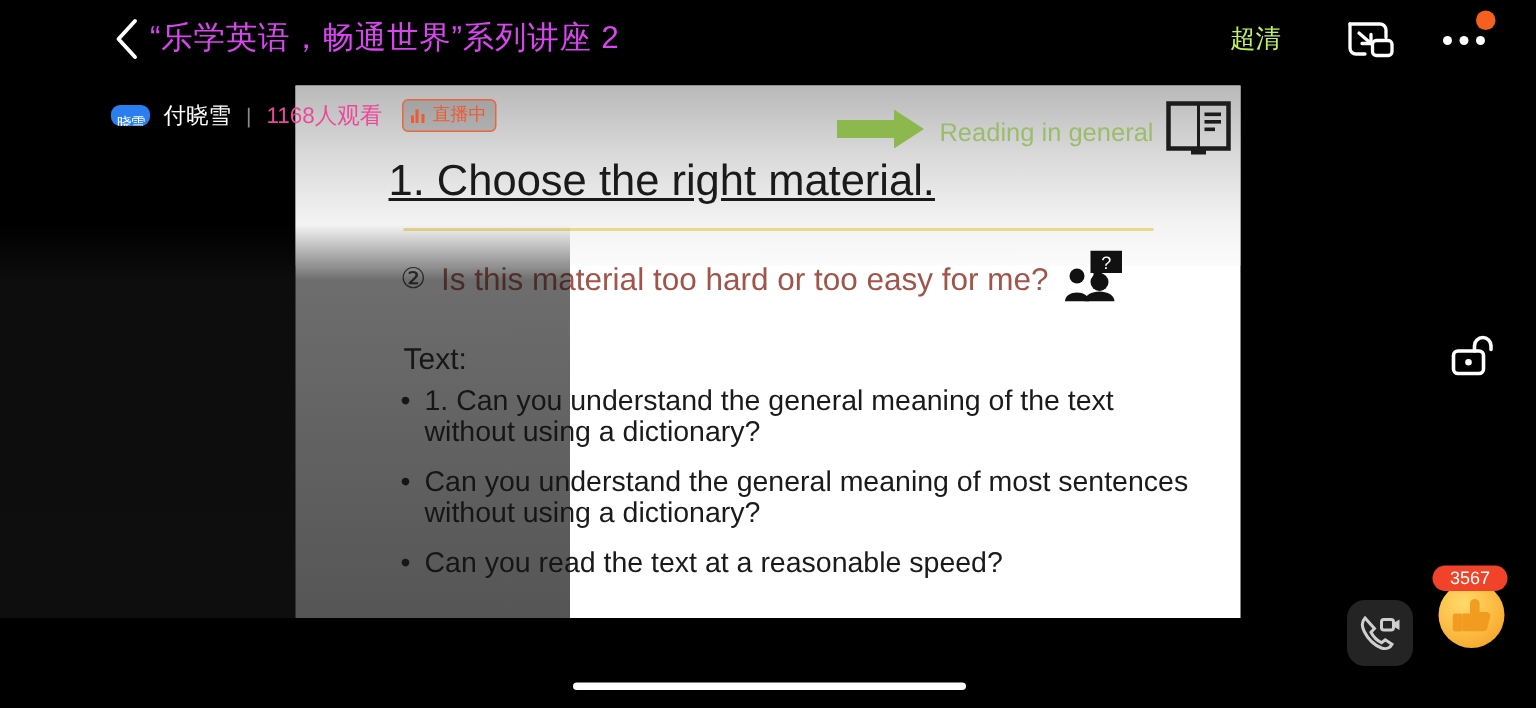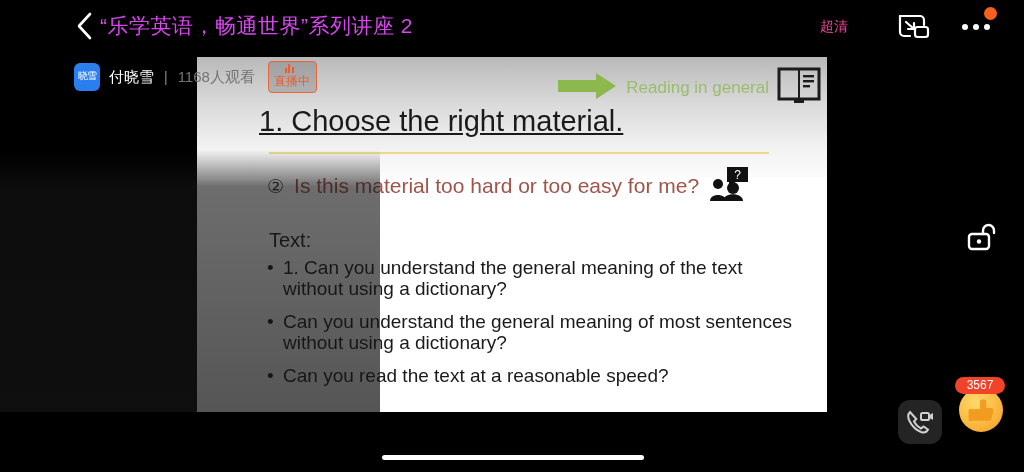--- a/index.html
+++ b/index.html
@@ -37,22 +37,22 @@
     left: 100px; top: 11px;
     color: #d946ef;
     font-size: 21px;
     letter-spacing: 0.5px;
     white-space: nowrap;
     line-height: 30px;
   }
   #quality-button {
     position: absolute;
     left: 820px; top: 14px;
-    color: #ec4899;
-    font-size: 14px;
+    color: #bef264;
+    font-size: 17px;
     line-height: 24px;
     cursor: pointer;
     white-space: nowrap;
   }
   #pip-button {
     position: absolute;
     left: 898px; top: 12px;
     width: 32px; height: 28px;
     cursor: pointer;
   }
@@ -80,21 +80,21 @@
   
   #streamer-row {
     position: absolute;
     left: 74px; top: 64px;
     height: 26px;
     display: flex;
     align-items: center;
     z-index: 38;
   }
   #avatar {
-    width: 26px; height: 28px;
+    width: 26px; height: 14px;
     border-radius: 6px;
     background: #2b7ef0;
     color: #ffffff;
     font-size: 10px;
     line-height: 26px;
     text-align: center;
     letter-spacing: -1px;
     overflow: hidden;
     flex: none;
   }
@@ -103,36 +103,35 @@
     font-size: 15px;
     margin-left: 9px;
     white-space: nowrap;
   }
   #info-sep {
     color: #8a8a8a;
     font-size: 14px;
     margin: 0 10px;
   }
   #viewer-count {
-    color: #737373;
+    color: #ec4899;
     font-size: 15px;
     white-space: nowrap;
   }
   #live-badge {
     margin-left: 13px;
     border: 1px solid #e8663c;
     border-radius: 4px;
     color: #f05a32;
     font-size: 12px;
     padding: 1px 6px 2px 5px;
     display: flex;
     align-items: center;
     white-space: nowrap;
     background: rgba(0,0,0,0.15);
-    flex-direction: column;
   }
   #live-bars {
     display: inline-flex;
     align-items: flex-end;
     height: 10px;
     margin-right: 4px;
   }
   #live-bars i {
     display: block;
     width: 2px;

